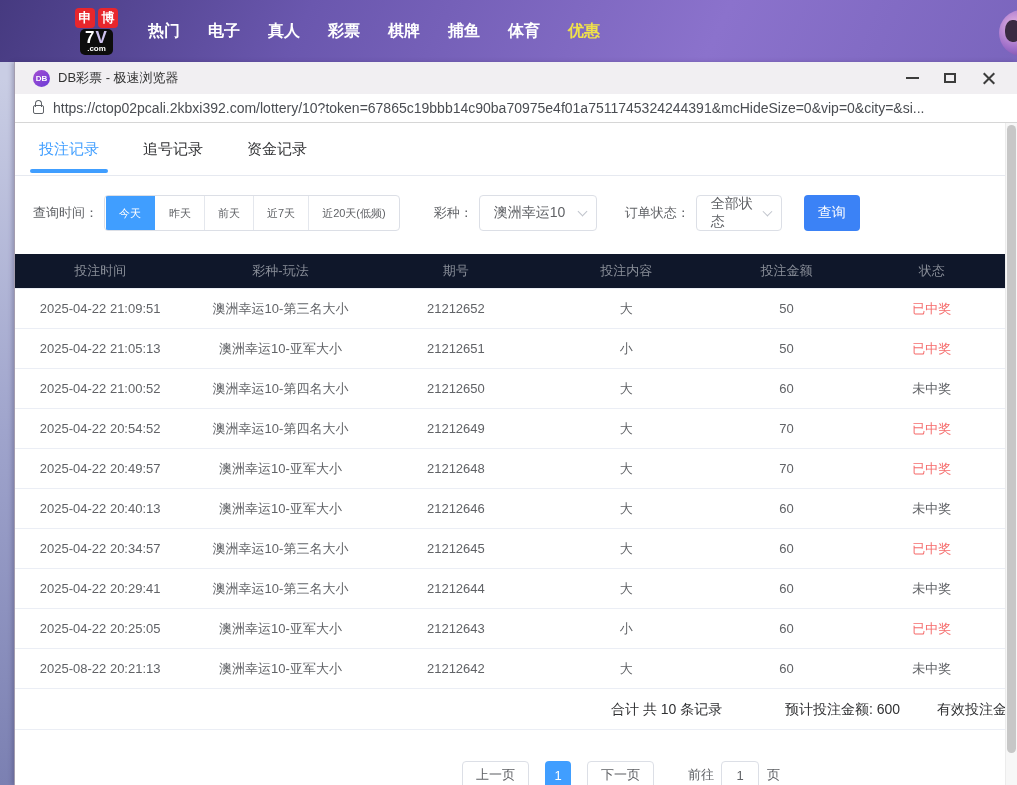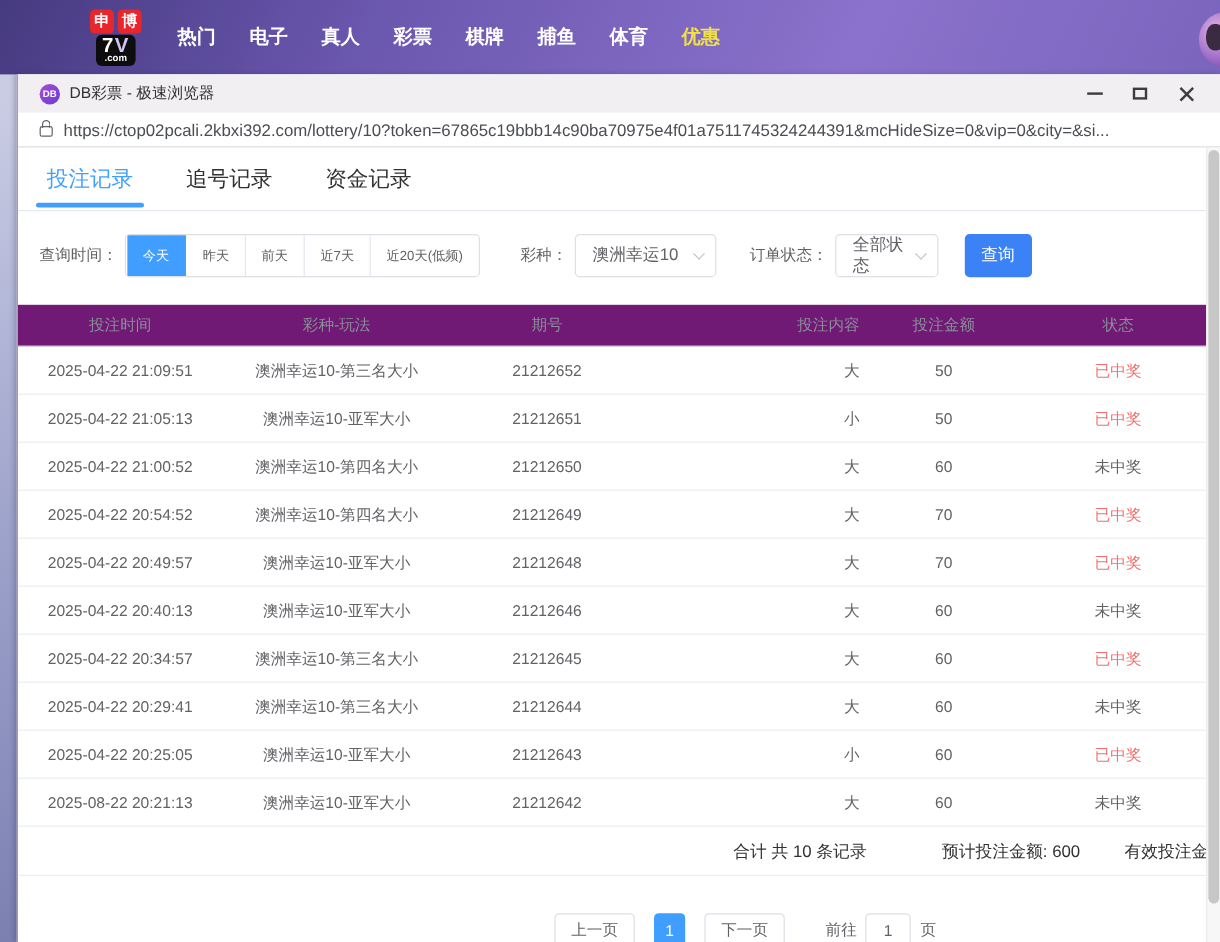--- a/index.html
+++ b/index.html
@@ -46,21 +46,21 @@
   .urlbar { height:29px; background:#fff; border-bottom:1px solid #d6d6d6; display:flex; align-items:center; padding:0 12px; }
   .lock-icon { width:11px; height:9px; border:1.5px solid #5f6368; border-radius:2px; position:relative; margin:3px 9px 0 6px; }
   .lock-icon::before { content:""; position:absolute; left:1px; top:-6px; width:5px; height:6px;
     border:1.5px solid #5f6368; border-bottom:none; border-radius:4px 4px 0 0; }
   .url-text { font-size:14px; color:#4a4d52; white-space:nowrap; overflow:hidden; }
 
   .content { position:relative; height:662px; background:#fff; overflow:hidden; }
 
   
   .tabs { display:flex; padding-left:24px; height:53px; align-items:center; border-bottom:1px solid #e6e9f0; }
-  .tab { font-size:18px; color:#303133; margin-right:44px; position:relative; height:100%; display:flex; align-items:center; cursor:pointer; }
+  .tab { font-size:15px; color:#303133; margin-right:44px; position:relative; height:100%; display:flex; align-items:center; cursor:pointer; }
   .tab.active { color:#409eff; }
   .tab.active::after { content:""; position:absolute; left:-9px; right:-9px; bottom:2px; height:4px; border-radius:3px; background:#409eff; }
 
   
   .filters { display:flex; align-items:center; margin:19px 0 0 18px; height:36px; }
   .f-label { font-size:13px; color:#606266; margin-right:6px; }
   .time-group { display:flex; align-items:center; border:1px solid #dcdfe6; border-radius:4px; height:36px; overflow:hidden; }
   .time-opt { font-size:11px; color:#606266; padding:0 13px; height:46px; display:flex; align-items:center;
     border-right:1px solid #e4e7ed; cursor:pointer; }
   .time-opt:last-child { border-right:none; }
@@ -70,24 +70,24 @@
     height:36px; padding:0 10px 0 14px; font-size:14px; color:#606266; cursor:pointer; }
   .sel-lottery { width:118px; } .sel-status { width:86px; }
   .chevron { width:7px; height:7px; border-right:1.5px solid #c0c4cc; border-bottom:1.5px solid #c0c4cc;
     transform:rotate(45deg); margin-top:-4px; }
   .search-btn { width:56px; height:36px; background:#3b82f6; color:#fff; font-size:14px; border:none;
     border-radius:4px; cursor:pointer; }
 
   
   .table { margin-top:23px; }
   .tr { display:flex; height:40px; align-items:center; border-bottom:1px solid #ebeef5; }
-  .thead { height:35px; background:#701a75; border-bottom:1px solid #ebeef5; }
+  .thead { height:35px; background:#0f172a; border-bottom:1px solid #ebeef5; }
   .td { text-align:center; font-size:13px; color:#606266; overflow:hidden; white-space:nowrap; }
   .thead .td { color:#8a8f99; }
-  .c1{width:17%;} .c2{width:19%;} .c3{width:16%;} .c4{width:18%;text-align:right;} .c5{width:14%;} .c6{width:15%;}
+  .c1{width:17%;} .c2{width:19%;} .c3{width:16%;} .c4{width:18%;} .c5{width:14%;} .c6{width:15%;}
   .c6.won { color:#f56c6c; } .c6.lost { color:#606266; }
 
   
   .summary { position:relative; height:41px; border-bottom:1px solid #ebeef5; font-size:14px; color:#303133; }
   .summary span { position:absolute; top:0; line-height:41px; white-space:nowrap; }
   .sum-total { left:596px; } .sum-expected { left:770px; } .sum-valid { left:922px; }
 
   
   .pagination { position:absolute; left:447px; top:638px; display:flex; align-items:center; }
   .pg-btn { height:28px; padding:0 13px; border:1px solid #dcdfe6; border-radius:4px; background:#fff;

